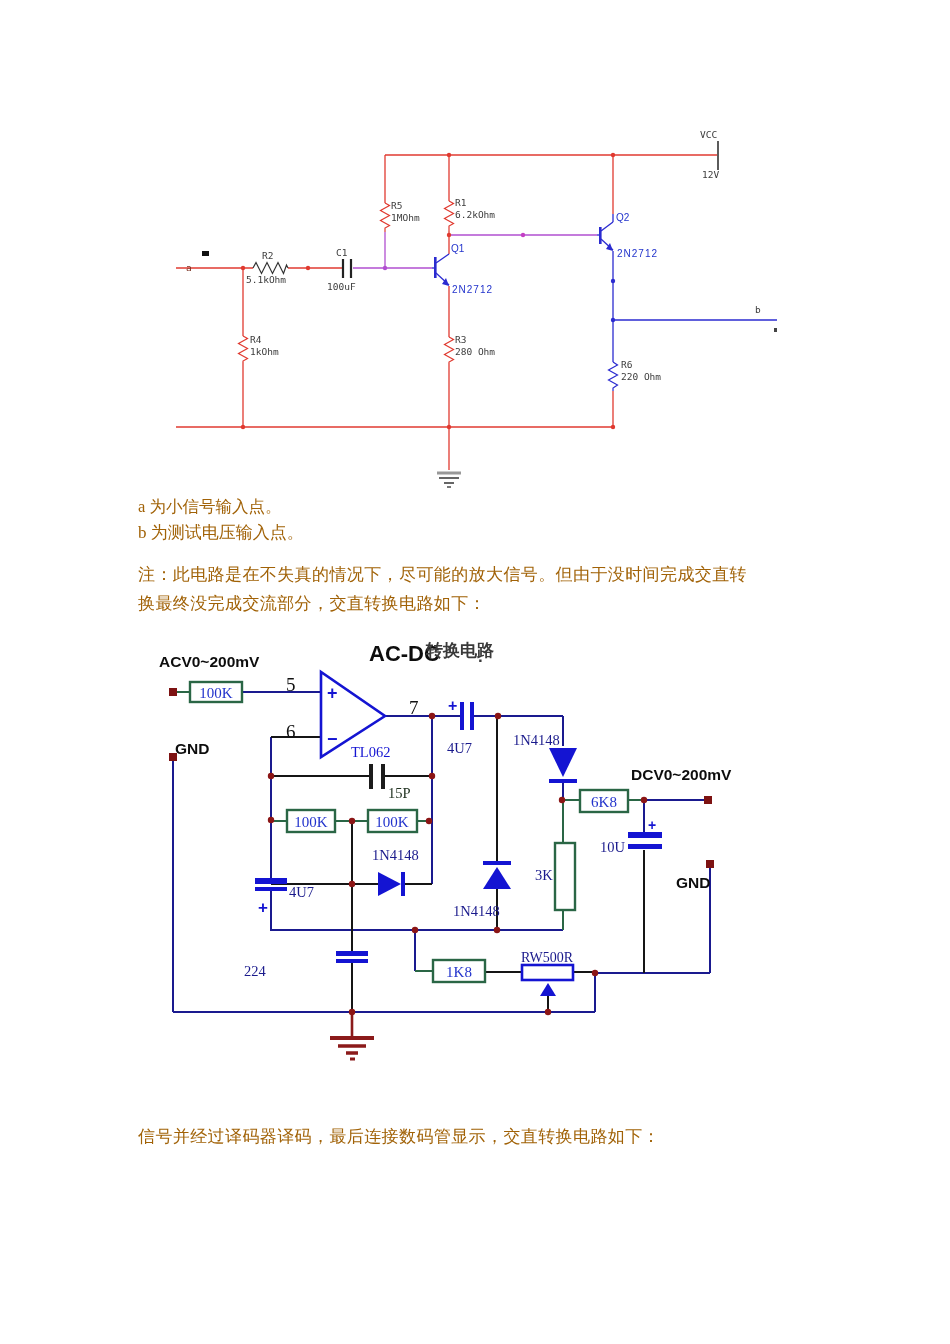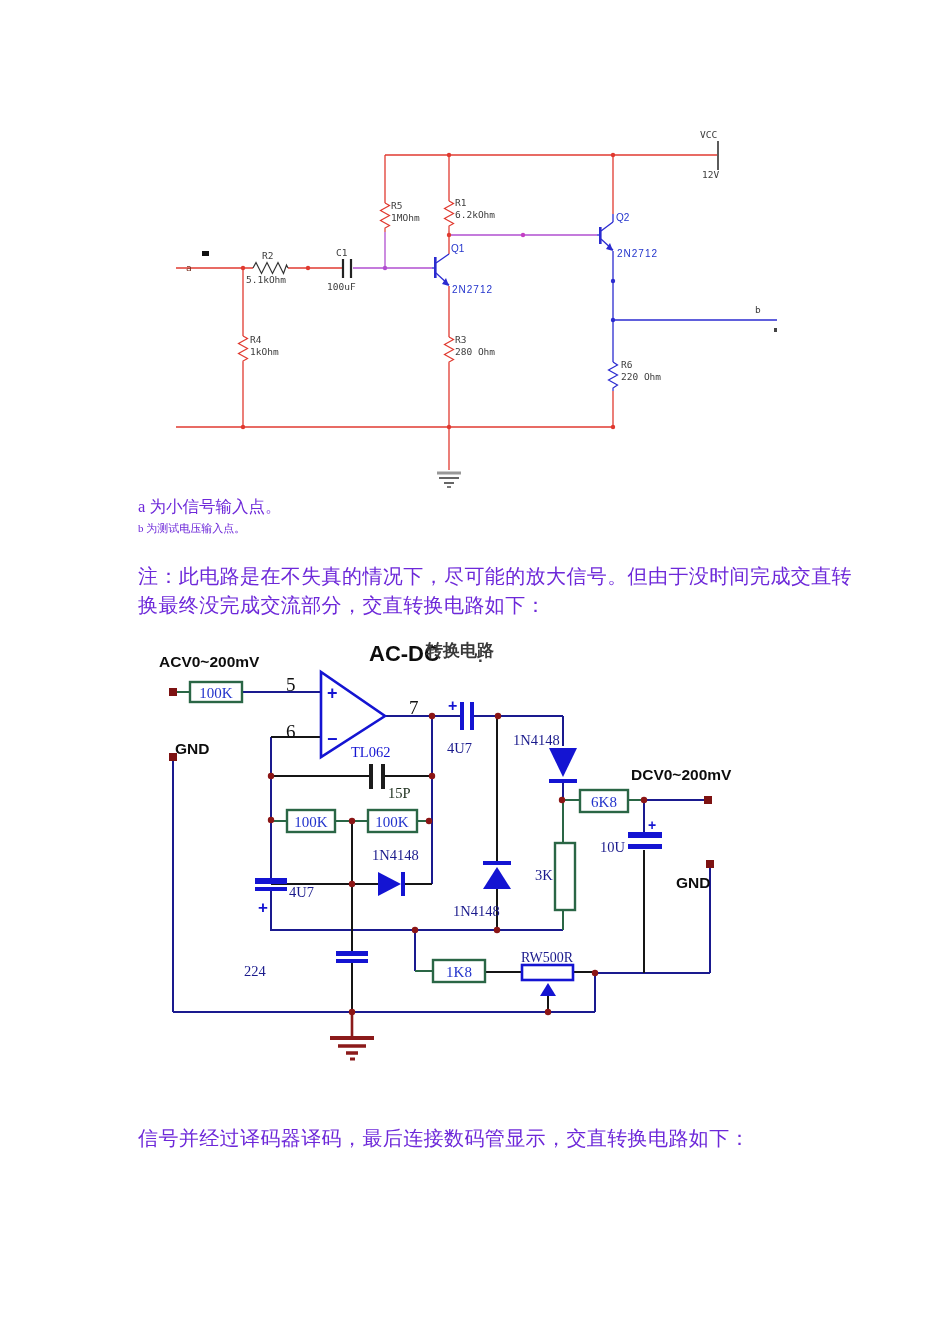--- a/index.html
+++ b/index.html
@@ -1,21 +1,21 @@
 <!DOCTYPE html>
 <html><head>
 <meta charset="utf-8">
 <style>
   html,body{margin:0;padding:0;}
   body{background:#888;}
   .page{position:relative;width:950px;height:1344px;background:#ffffff;overflow:hidden;
         font-family:"Liberation Serif","DejaVu Serif",serif;}
-  .txt{position:absolute;color:#6d28d9;white-space:nowrap;}
+  .txt{position:absolute;color:#a16207;white-space:nowrap;}
   .note{font-size:16.5px;}
-  .para{font-size:20px;letter-spacing:0.4px;}
+  .para{font-size:17px;letter-spacing:0.4px;}
   svg{position:absolute;left:0;}
   svg text{font-family:"DejaVu Sans Mono","Liberation Mono",monospace;}
   text.ser{font-family:"Liberation Serif","DejaVu Serif",serif;}
   text.sans{font-family:"Liberation Sans","DejaVu Sans",sans-serif;}
 </style>
 </head>
 <body>
 
 <div class="page">
 
@@ -139,21 +139,21 @@
       <circle cx="449" cy="427" r="2.2" fill="#e03a30"></circle>
       <circle cx="613" cy="427" r="2.2" fill="#e03a30"></circle>
       <circle cx="385" cy="268" r="2.2" fill="#b14fd0"></circle>
       <circle cx="523" cy="235" r="2.2" fill="#c43fc4"></circle>
       <circle cx="613" cy="281" r="2.2" fill="#2b2bd0"></circle>
       <circle cx="613" cy="320" r="2.2" fill="#2b2bd0"></circle>
     </g>
   </svg>
 
   <div class="txt note" style="left:138px;top:496px;">a 为小信号输入点。</div>
-  <div class="txt note" style="left:138px;top:521px;font-size:11px;">b 为测试电压输入点。</div>
+  <div class="txt note" style="left:138px;top:521px;font-size:17px;">b 为测试电压输入点。</div>
   <div class="txt para" style="left:138px;top:563px;">注：此电路是在不失真的情况下，尽可能的放大信号。但由于没时间完成交直转</div>
   <div class="txt para" style="left:138px;top:592px;">换最终没完成交流部分，交直转换电路如下：</div>
 
   <svg style="top:620px" width="950" height="460" viewBox="0 620 950 460">
 
     <g>
       <text class="sans" x="369" y="661" font-size="22" font-weight="bold" fill="#0d0d0d">AC-DC</text>
       <text class="sans" x="426" y="656" font-size="17" font-weight="bold" fill="#3a3a3a">转换电路</text>
       <text class="sans" x="478" y="662" font-size="17" font-weight="bold" fill="#3a3a3a">.</text>
     </g>

